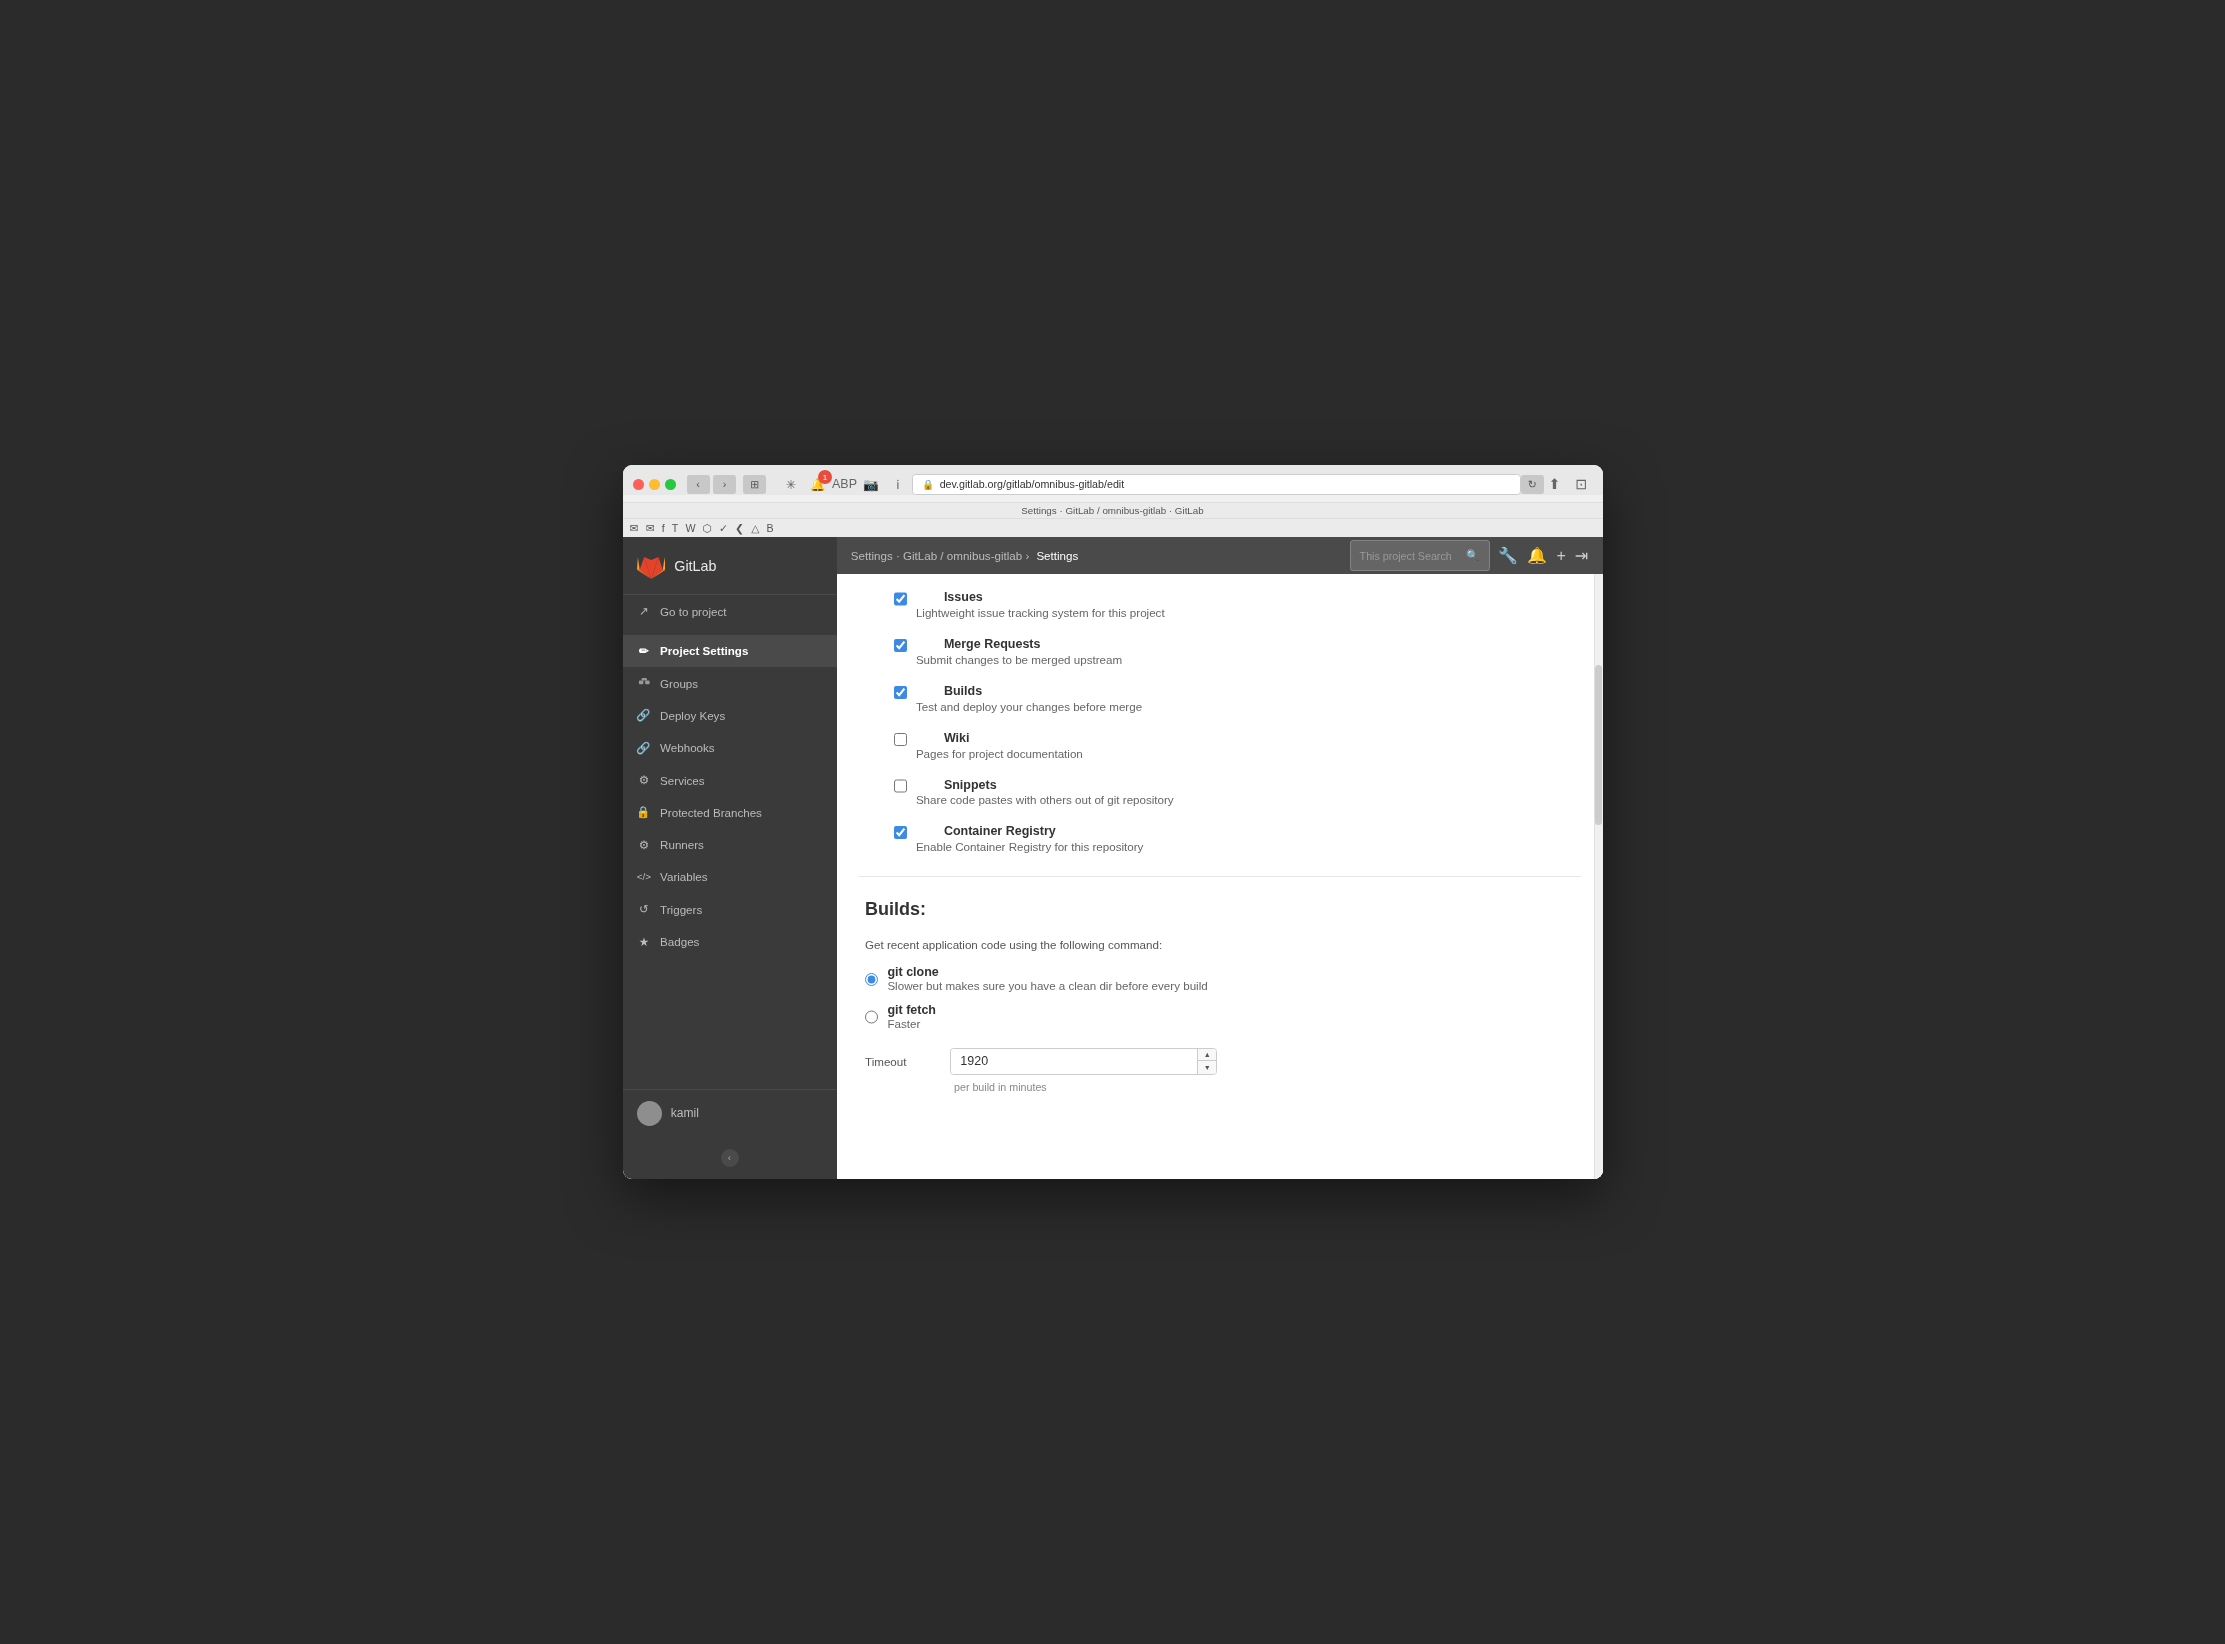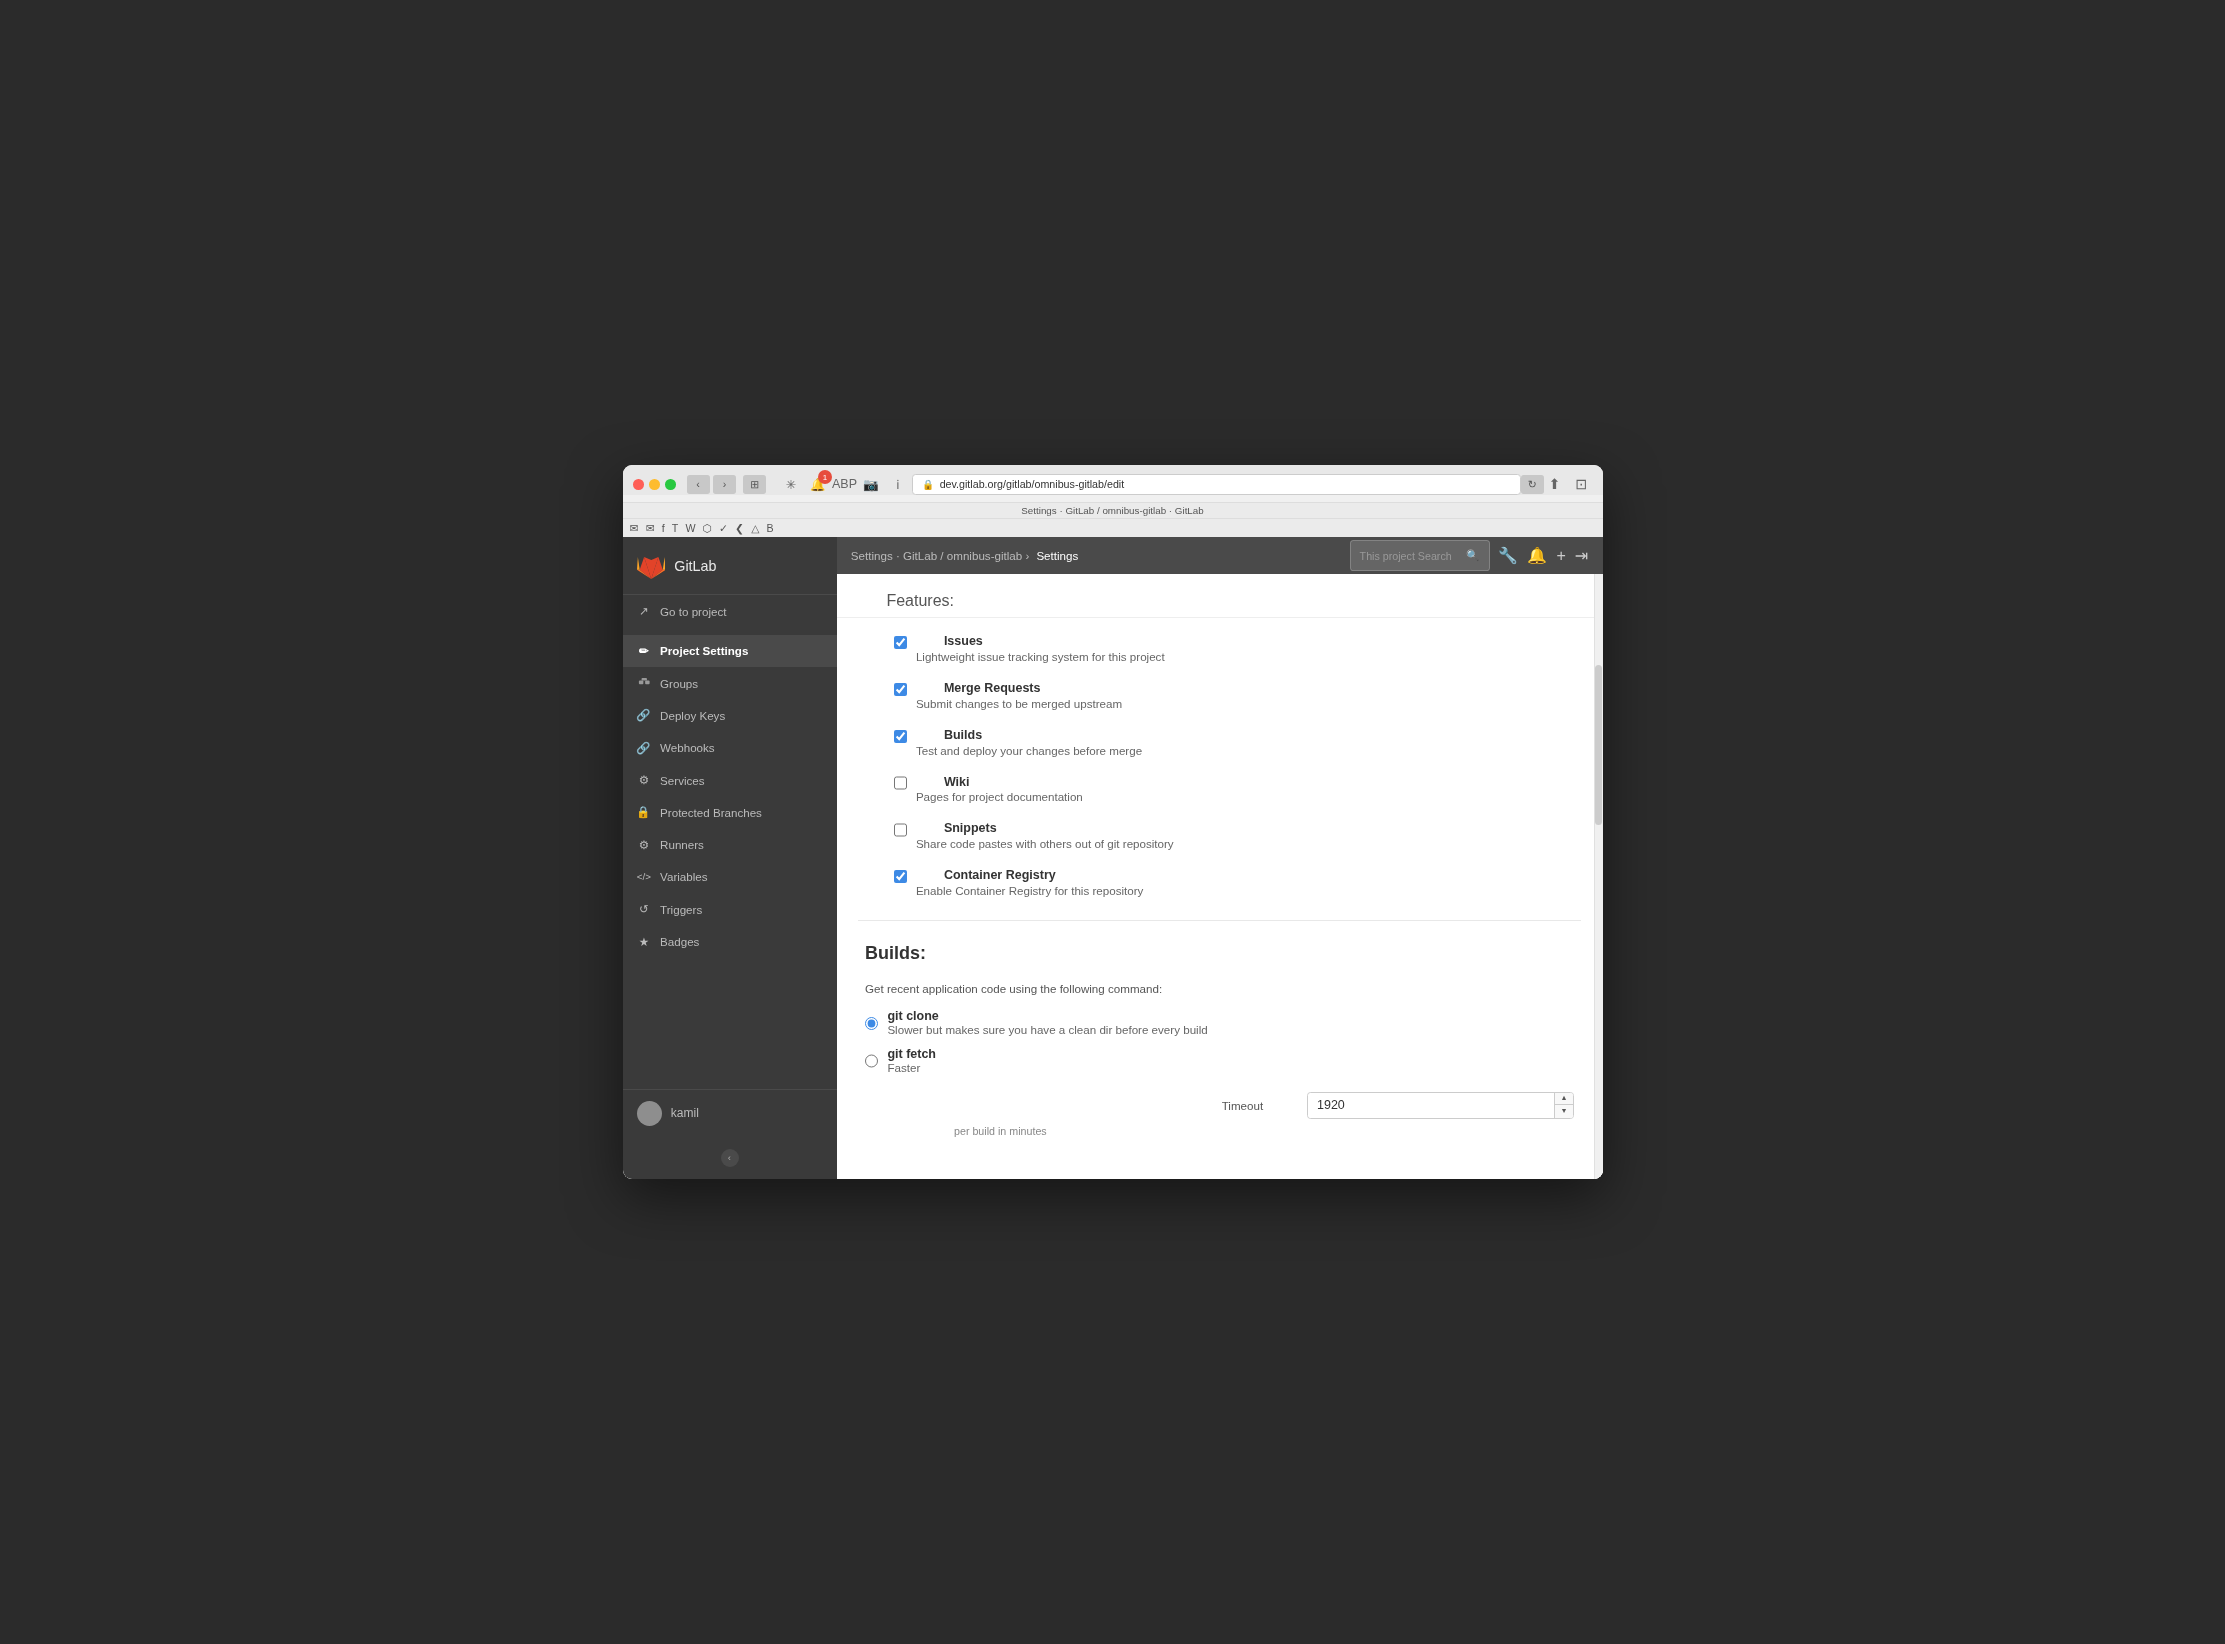--- a/index.html
+++ b/index.html
@@ -265,21 +265,20 @@
     }
     .radio-option input { margin-top: 1.8px; }
     .radio-label { font-size: 12.5px; font-weight: 600; color: #333; }
     .radio-desc { font-size: 11.6px; color: #666; }
 
     .timeout-row {
       display: flex;
       align-items: center;
       gap: 14.3px;
       margin-top: 18px;
-      justify-content: flex-end;
     }
     .timeout-label {
       font-size: 11.6px;
       color: #555;
       width: 71px;
     }
     .timeout-input {
       width: 267px;
       padding: 5.3px 9px;
       border: 0.9px solid #ccc;
@@ -559,23 +558,20 @@
           </div>
           <span style="color:#ccc; font-size:16px; cursor:pointer;">🔧</span>
           <span style="color:#ccc; font-size:16px; cursor:pointer;">🔔</span>
           <span style="color:#ccc; font-size:16px; cursor:pointer;">+</span>
           <span style="color:#ccc; font-size:16px; cursor:pointer;">⇥</span>
         </div>
       </div>
 
       <div style="position:relative; overflow-y:auto; height: calc(100% - 37px);">
 
-        <div style="padding: 10.7px 28.5px 3.6px; border-bottom: 0.9px solid #eee;">
-          <h2 class="features-heading" style="font-size:16px; color:#555; font-weight:400;">Features:</h2>
-        </div>
 
         <div style="padding: 7.1px 57px 14.3px;">
 
           <div class="feature-item">
             <input type="checkbox" class="feature-checkbox" checked="" style="">
             <div class="feature-text">
               <div class="feature-name">Issues</div>
               <div class="feature-desc">Lightweight issue tracking system for this project</div>
             </div>
           </div>

